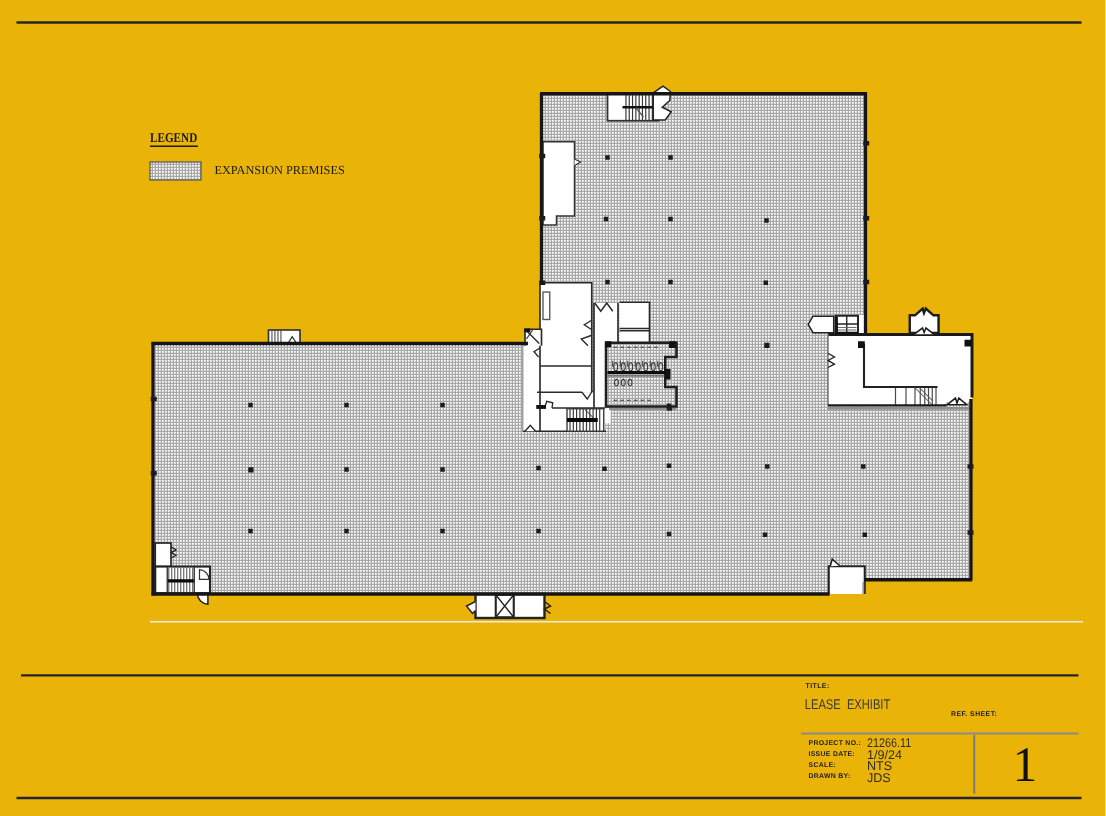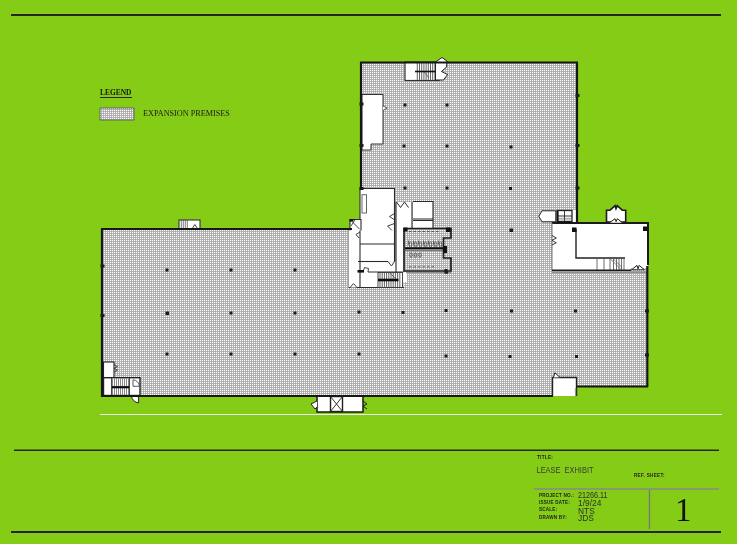--- a/index.html
+++ b/index.html
@@ -1,16 +1,16 @@
 <!DOCTYPE html>
 <html><head>
 <meta charset="utf-8">
 <style>
   html,body{margin:0;padding:0;background:#ffffff;}
-  #page{position:relative;width:737px;height:544px;background:#84cc16;overflow:hidden;
+  #page{position:relative;width:737px;height:544px;background:#eab308;overflow:hidden;
         font-family:"Liberation Sans",sans-serif;}
   svg{position:absolute;left:0;top:0;filter:grayscale(1);}
 </style>
 </head>
 <body>
 <div id="page">
 <svg width="737" height="544" viewBox="0 0 737 544">
 <defs>
 
   <pattern id="hx" width="2" height="2" patternUnits="userSpaceOnUse">

